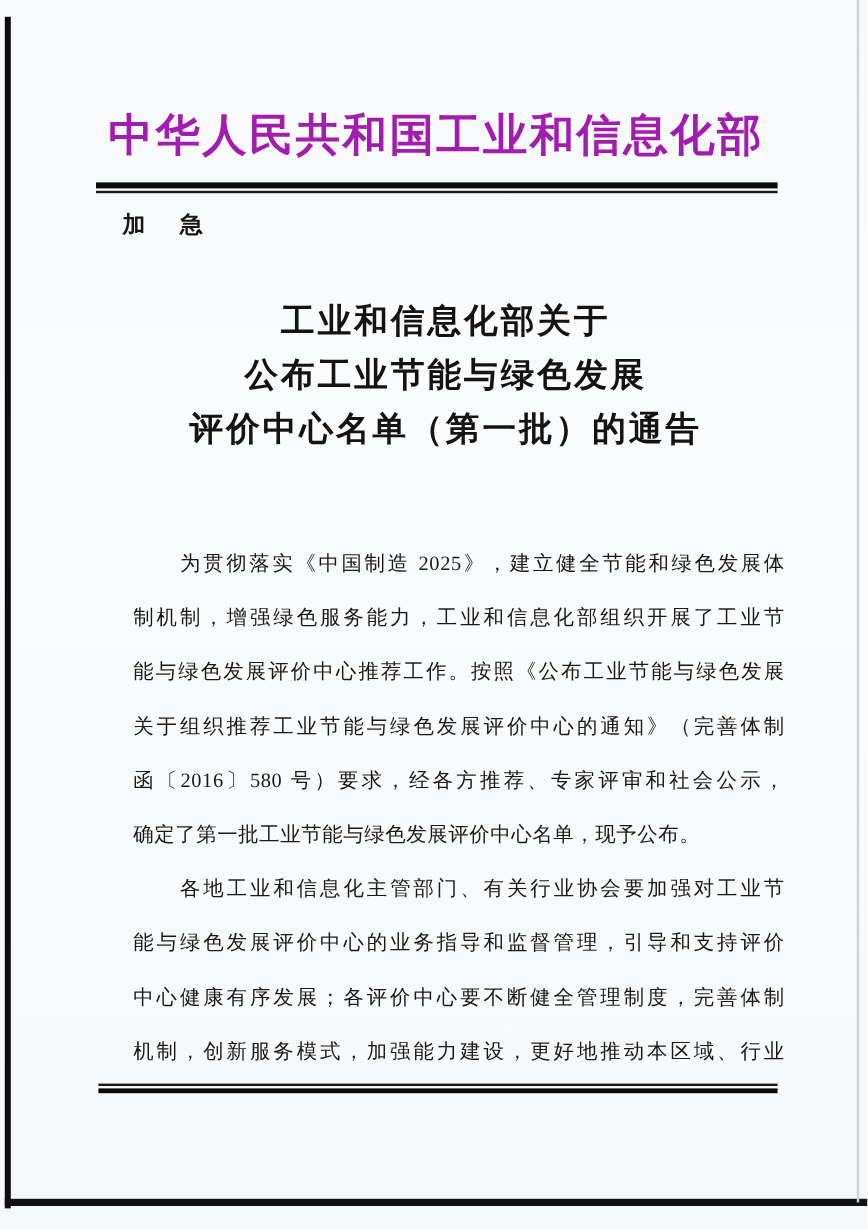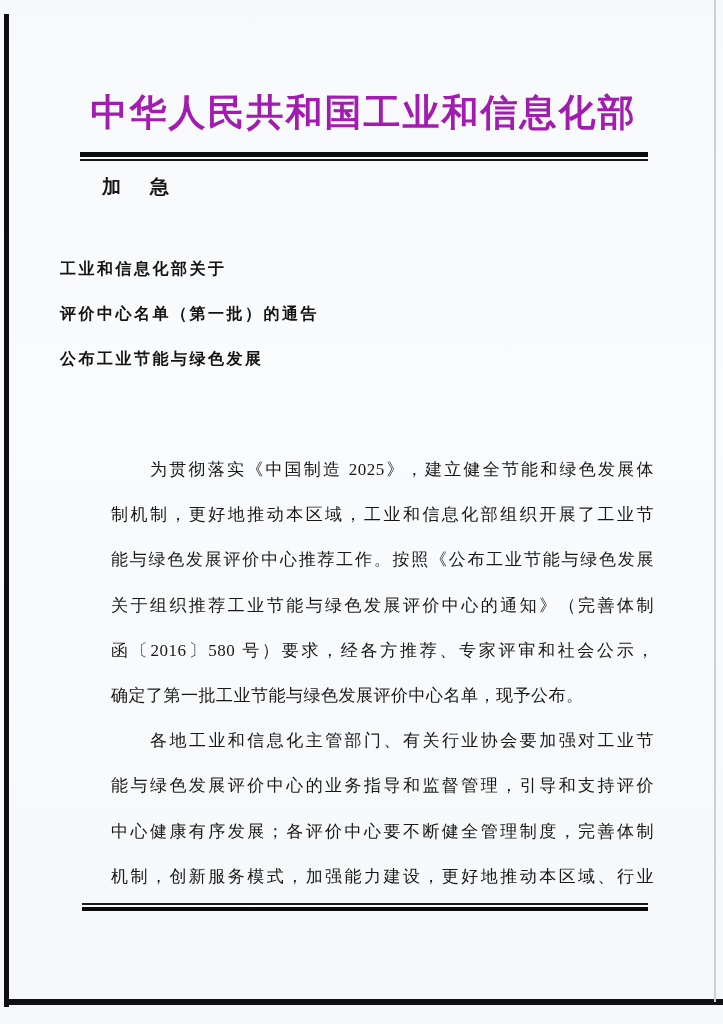--- a/index.html
+++ b/index.html
@@ -78,24 +78,24 @@
   }
   .doc-number {
     font-size: 18.5px;
     letter-spacing: 2.5px;
     font-weight: 500;
   }
 
   
   .doc-title {
     position: absolute;
-    left: 60px; right: 56px; top: 246px;
-    text-align: left;
+    left: 76px; right: 56px; top: 246px;
+    text-align: center;
     color: #131313;
-    font-size: 16px;
+    font-size: 28px;
     font-weight: bold;
     line-height: 45px;
     letter-spacing: 2.5px;
   }
 
   
   .body-text {
     position: absolute;
     left: 111px; top: 447px;
     width: 543px;
@@ -131,27 +131,27 @@
     <div class="gap"></div>
     <div class="thin"></div>
   </div>
 
   <div class="meta-row">
     <span class="urgency">加　急</span>
   </div>
 
   <div class="doc-title">
     <div>工业和信息化部关于</div>
+    <div>公布工业节能与绿色发展</div>
     <div>评价中心名单（第一批）的通告</div>
-    <div>公布工业节能与绿色发展</div>
   </div>
 
   <div class="body-text">
     <div class="line indent">为贯彻落实《中国制造 2025》，建立健全节能和绿色发展体</div>
-    <div class="line">制机制，更好地推动本区域，工业和信息化部组织开展了工业节</div>
+    <div class="line">制机制，增强绿色服务能力，工业和信息化部组织开展了工业节</div>
     <div class="line">能与绿色发展评价中心推荐工作。按照《公布工业节能与绿色发展</div>
     <div class="line">关于组织推荐工业节能与绿色发展评价中心的通知》（完善体制</div>
     <div class="line">函〔2016〕580 号）要求，经各方推荐、专家评审和社会公示，</div>
     <div class="line para-end">确定了第一批工业节能与绿色发展评价中心名单，现予公布。</div>
     <div class="line indent">各地工业和信息化主管部门、有关行业协会要加强对工业节</div>
     <div class="line">能与绿色发展评价中心的业务指导和监督管理，引导和支持评价</div>
     <div class="line">中心健康有序发展；各评价中心要不断健全管理制度，完善体制</div>
     <div class="line">机制，创新服务模式，加强能力建设，更好地推动本区域、行业</div>
   </div>
 

